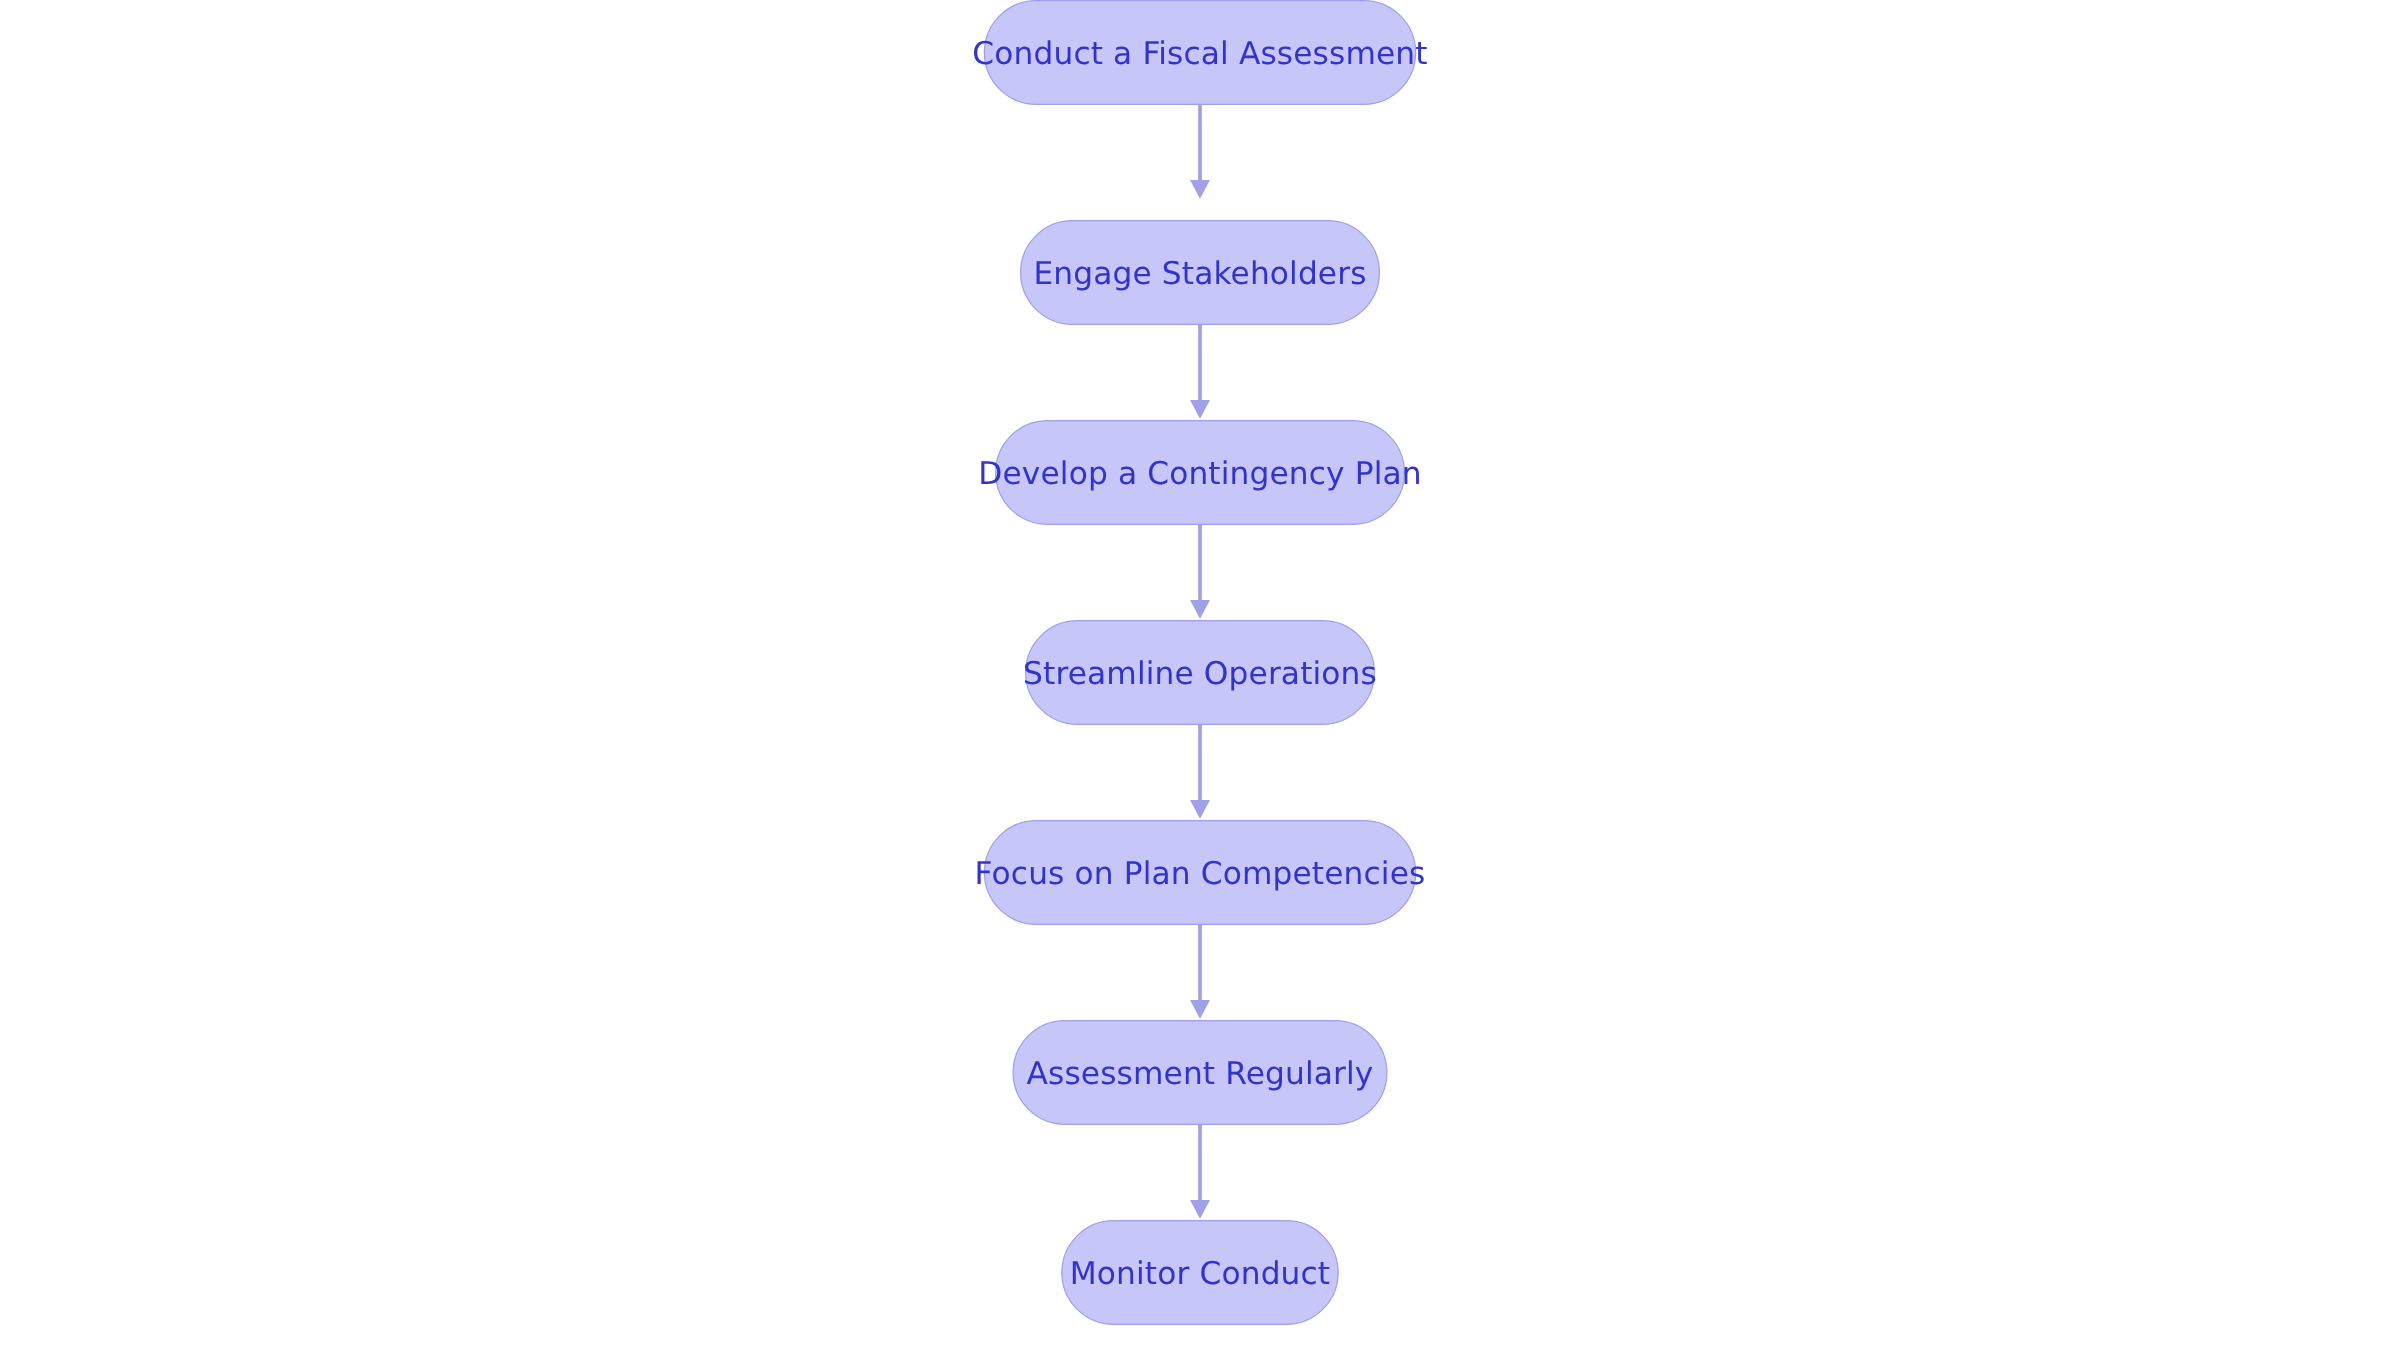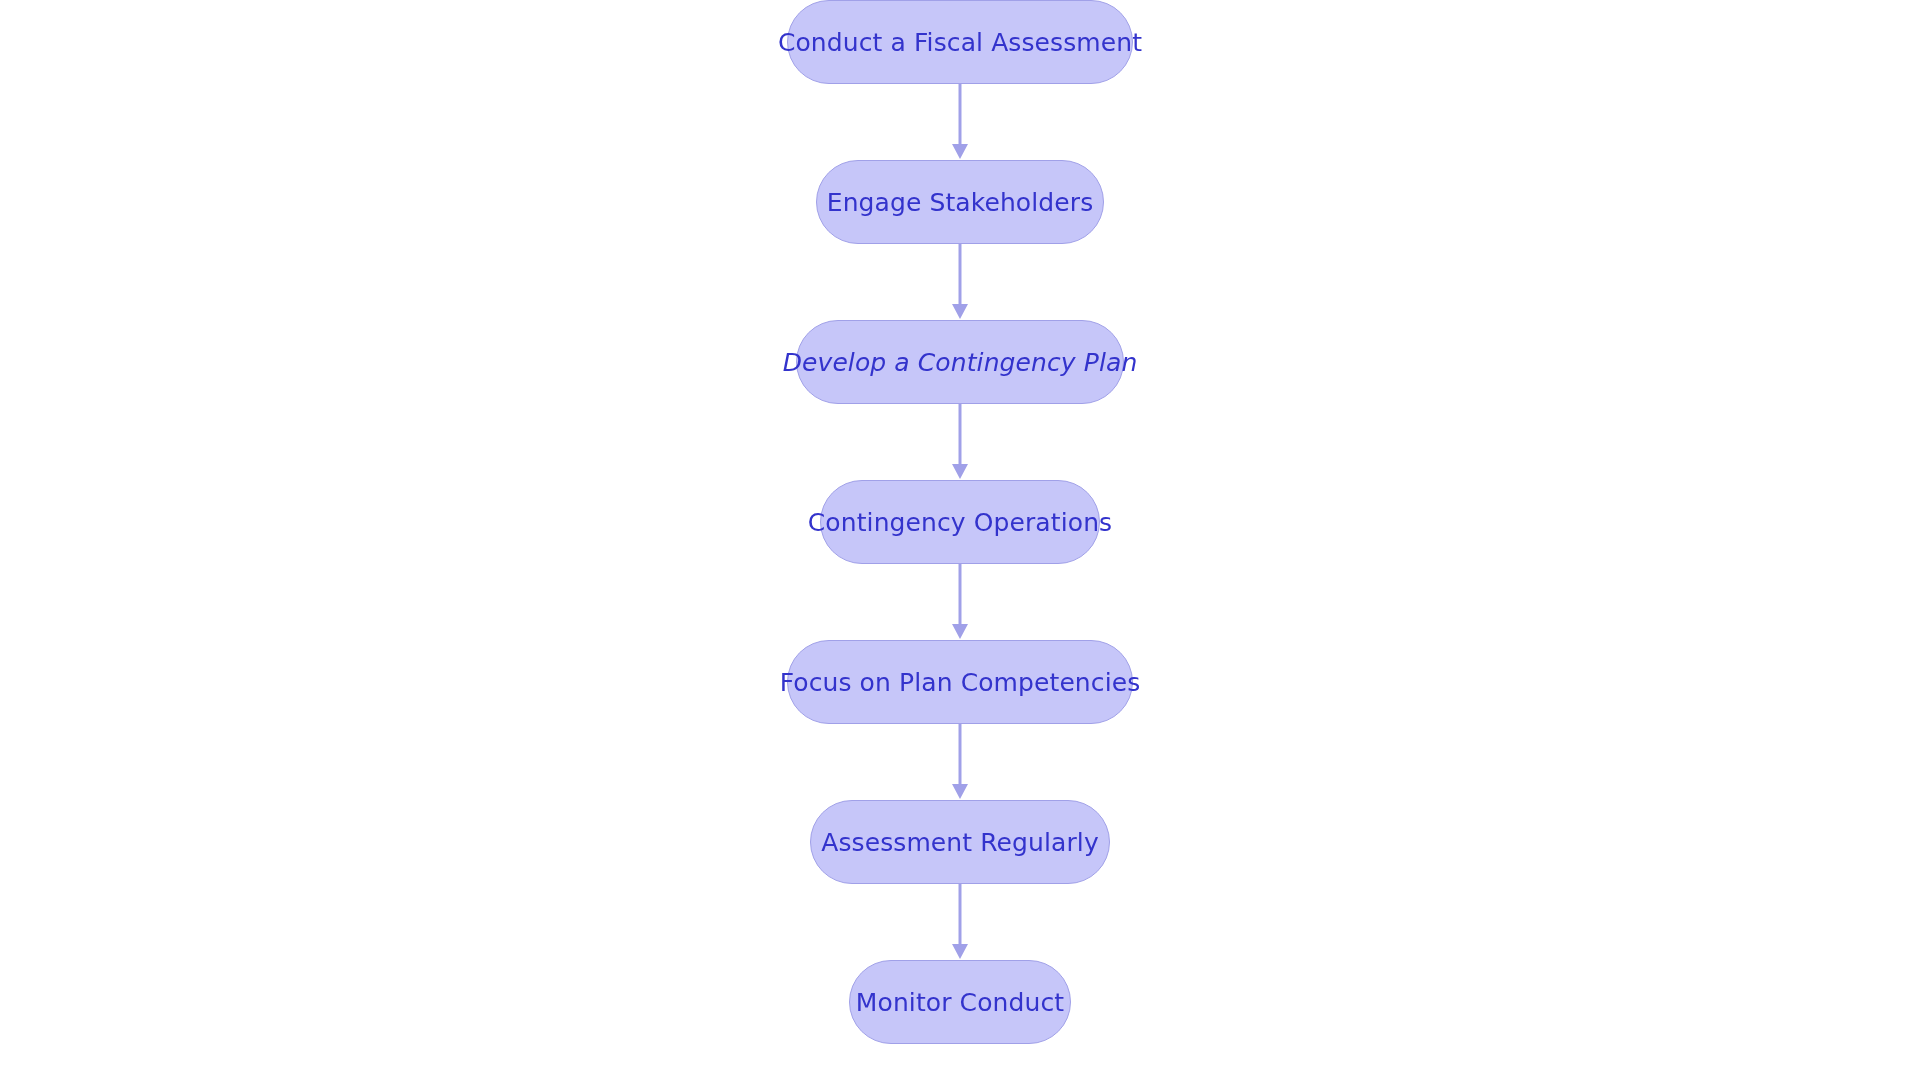--- a/index.html
+++ b/index.html
@@ -54,22 +54,22 @@
   }
 
   .connector {
     width: 20px;
     height: 76px;
     display: block;
   }
 
   
   .w-346 { width: 346px; }
-  .w-288 { width: 288px; }
-  .w-328 { width: 328px; font-style: italic; }
+  .w-288 { width: 288px; margin-top: 16px; }
+  .w-328 { width: 328px; }
   .w-280 { width: 280px; }
   .w-300 { width: 300px; }
   .w-222 { width: 222px; }
 </style>
 </head>
 <body>
 
 <div id="flow-canvas">
 
   <div class="flow-step">
@@ -97,21 +97,21 @@
       <span class="node-label">Develop a Contingency Plan</span>
     </div>
     <svg class="connector" viewBox="0 0 20 76">
       <line x1="10" y1="0" x2="10" y2="62" stroke="#a0a0e8" stroke-width="3"></line>
       <polygon points="2,60 18,60 10,75" fill="#a0a0e8"></polygon>
     </svg>
   </div>
 
   <div class="flow-step">
     <div class="node w-280">
-      <span class="node-label">Contingency Operations</span>
+      <span class="node-label">Streamline Operations</span>
     </div>
     <svg class="connector" viewBox="0 0 20 76">
       <line x1="10" y1="0" x2="10" y2="62" stroke="#a0a0e8" stroke-width="3"></line>
       <polygon points="2,60 18,60 10,75" fill="#a0a0e8"></polygon>
     </svg>
   </div>
 
   <div class="flow-step">
     <div class="node w-346">
       <span class="node-label">Focus on Plan Competencies</span>

